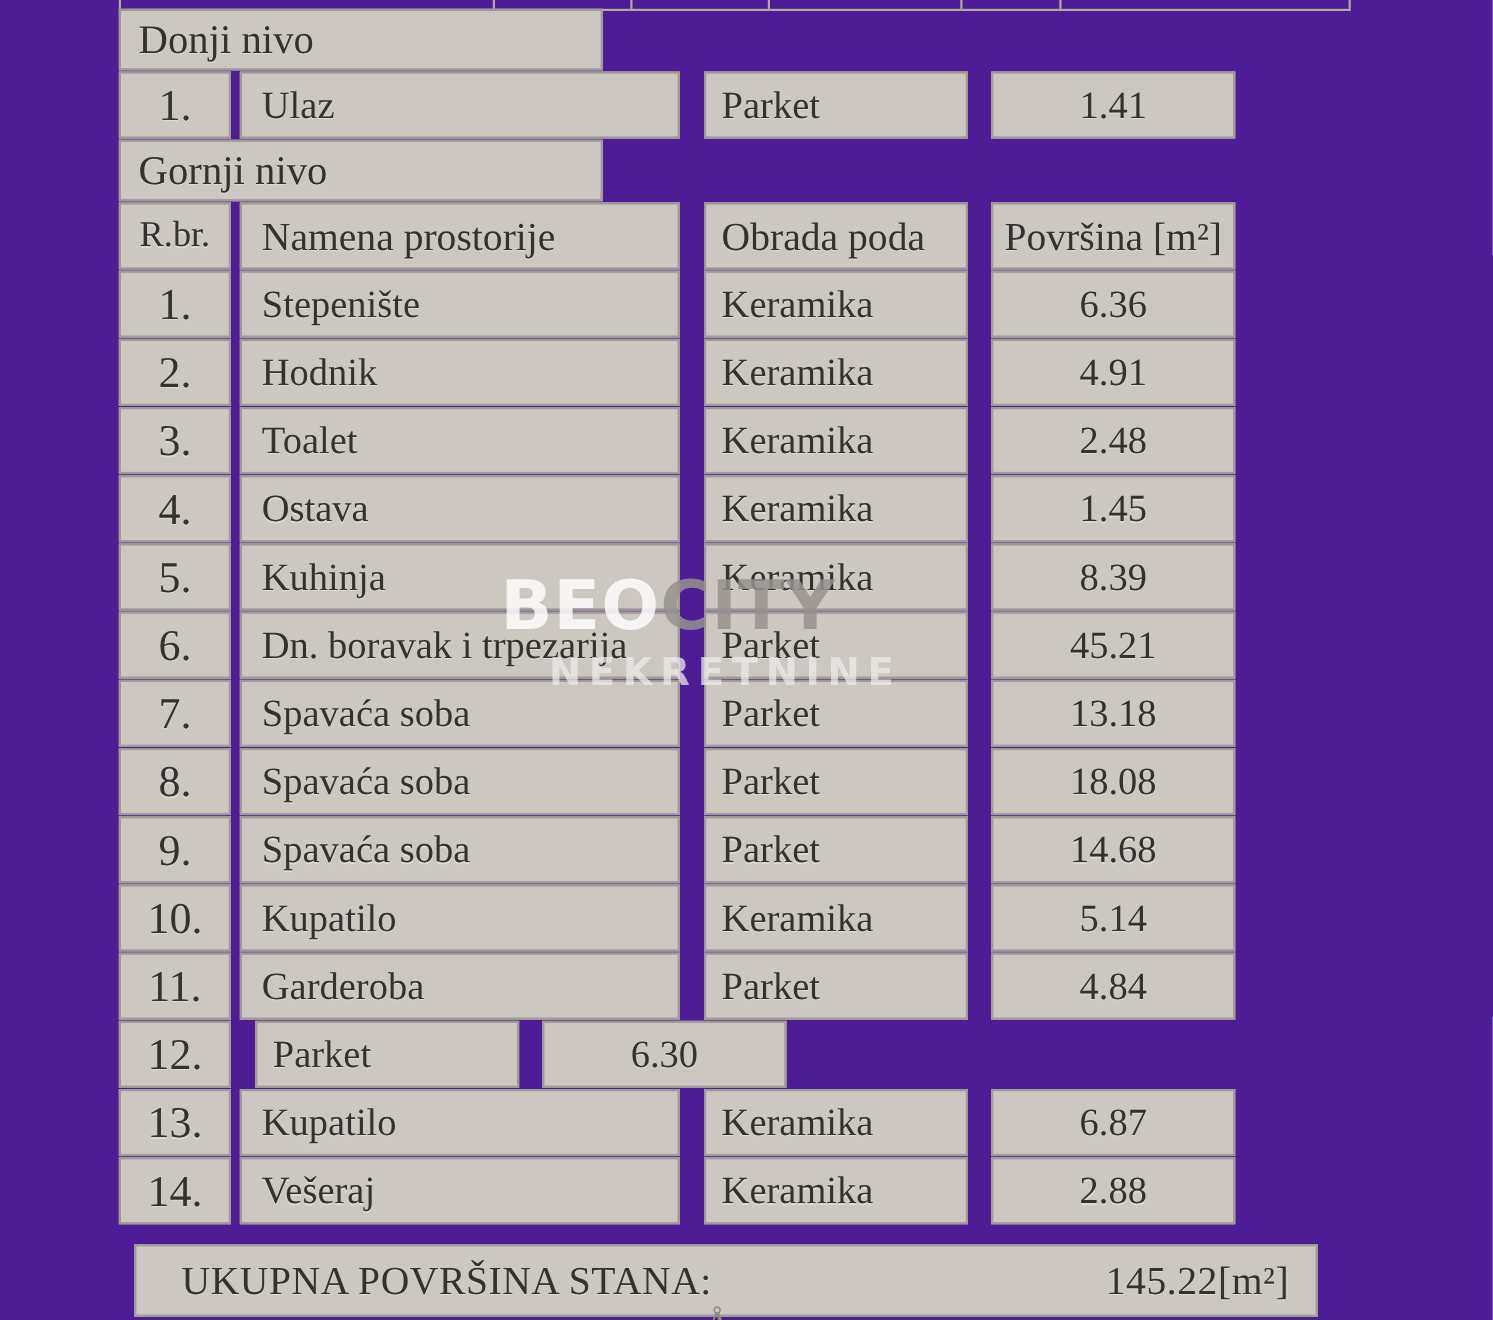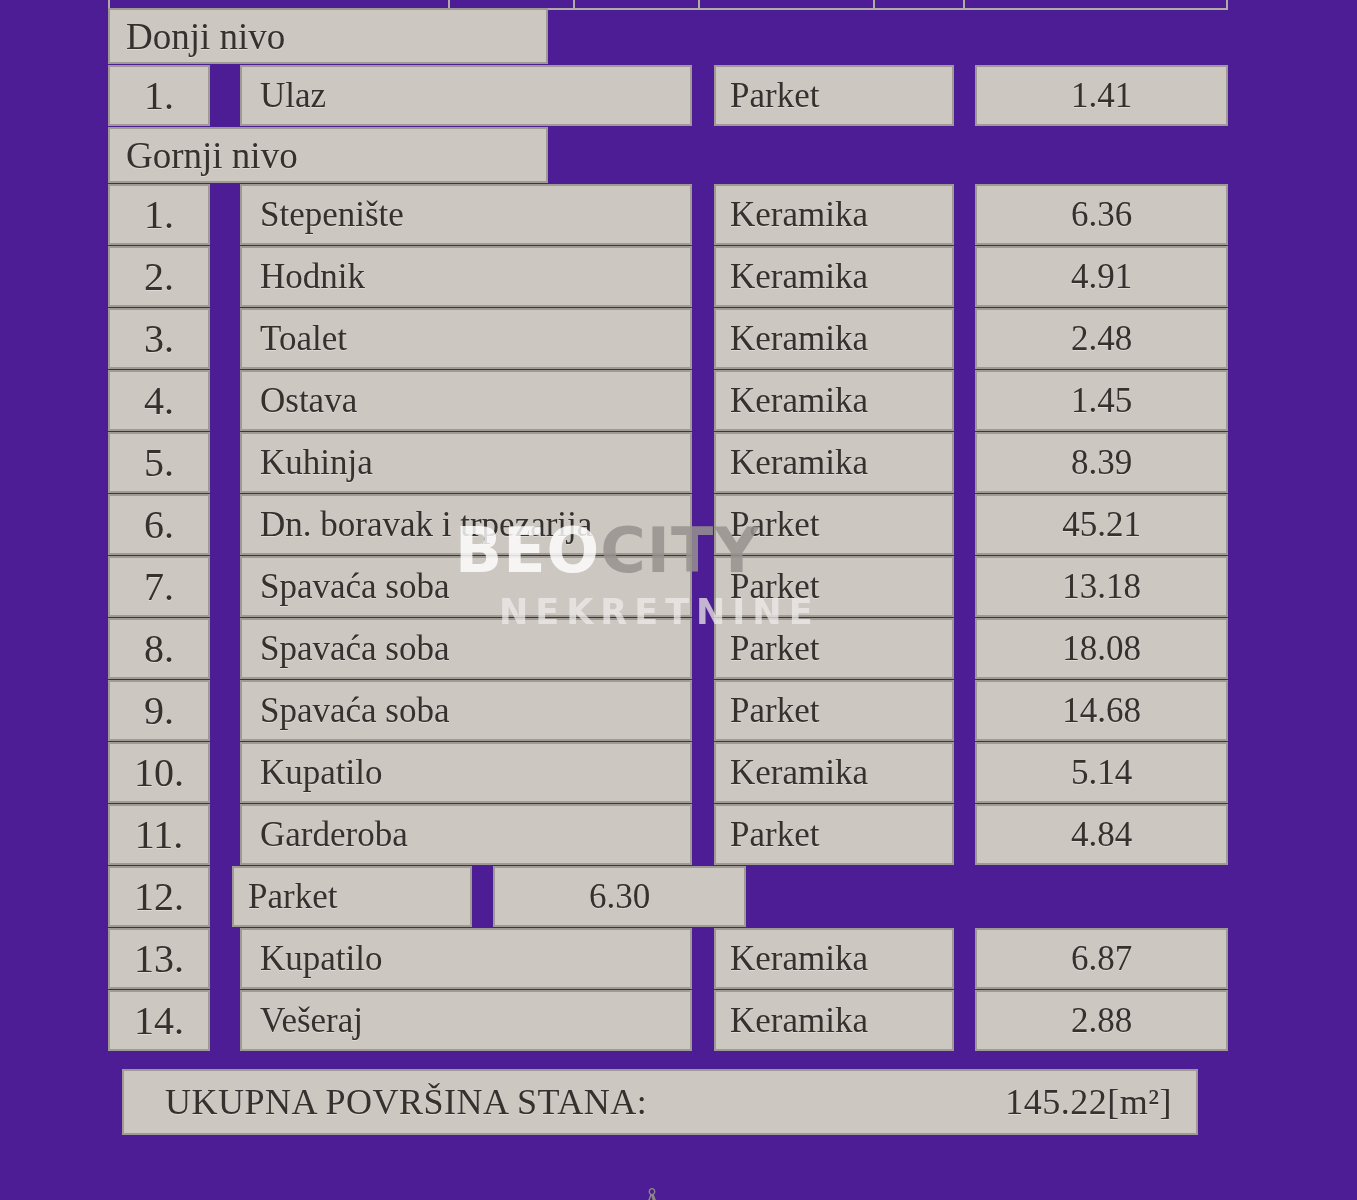--- a/index.html
+++ b/index.html
@@ -67,31 +67,31 @@
     overflow: hidden;
     white-space: nowrap;
   }
 
   .c-num {
     width: 102px;
     justify-content: center;
     font-size: 40px;
   }
   .c-name {
-    width: 452px;
-    margin-left: 30px;
+    width: 400px;
+    margin-left: 8px;
     padding-left: 18px;
   }
   .c-floor {
     width: 240px;
     margin-left: 22px;
     padding-left: 14px;
   }
   .c-area {
-    width: 253px;
+    width: 222px;
     margin-left: 21px;
     justify-content: center;
   }
 
   
   .row-section {
     height: 56px;
   }
   .section-cell {
     width: 440px;
@@ -185,20 +185,26 @@
       <div class="cell c-num">1.</div>
       <div class="cell c-name">Ulaz</div>
       <div class="cell c-floor">Parket</div>
       <div class="cell c-area">1.41</div>
     </div>
 
     <div class="row row-section">
       <div class="cell section-cell">Gornji nivo</div>
     </div>
 
+    <div class="row row-header">
+      <div class="cell c-num">R.br.</div>
+      <div class="cell c-name">Namena prostorije</div>
+      <div class="cell c-floor">Obrada poda</div>
+      <div class="cell c-area">Površina [m²]</div>
+    </div>
 
     <div class="row">
       <div class="cell c-num">1.</div>
       <div class="cell c-name">Stepenište</div>
       <div class="cell c-floor">Keramika</div>
       <div class="cell c-area">6.36</div>
     </div>
     <div class="row">
       <div class="cell c-num">2.</div>
       <div class="cell c-name">Hodnik</div>

